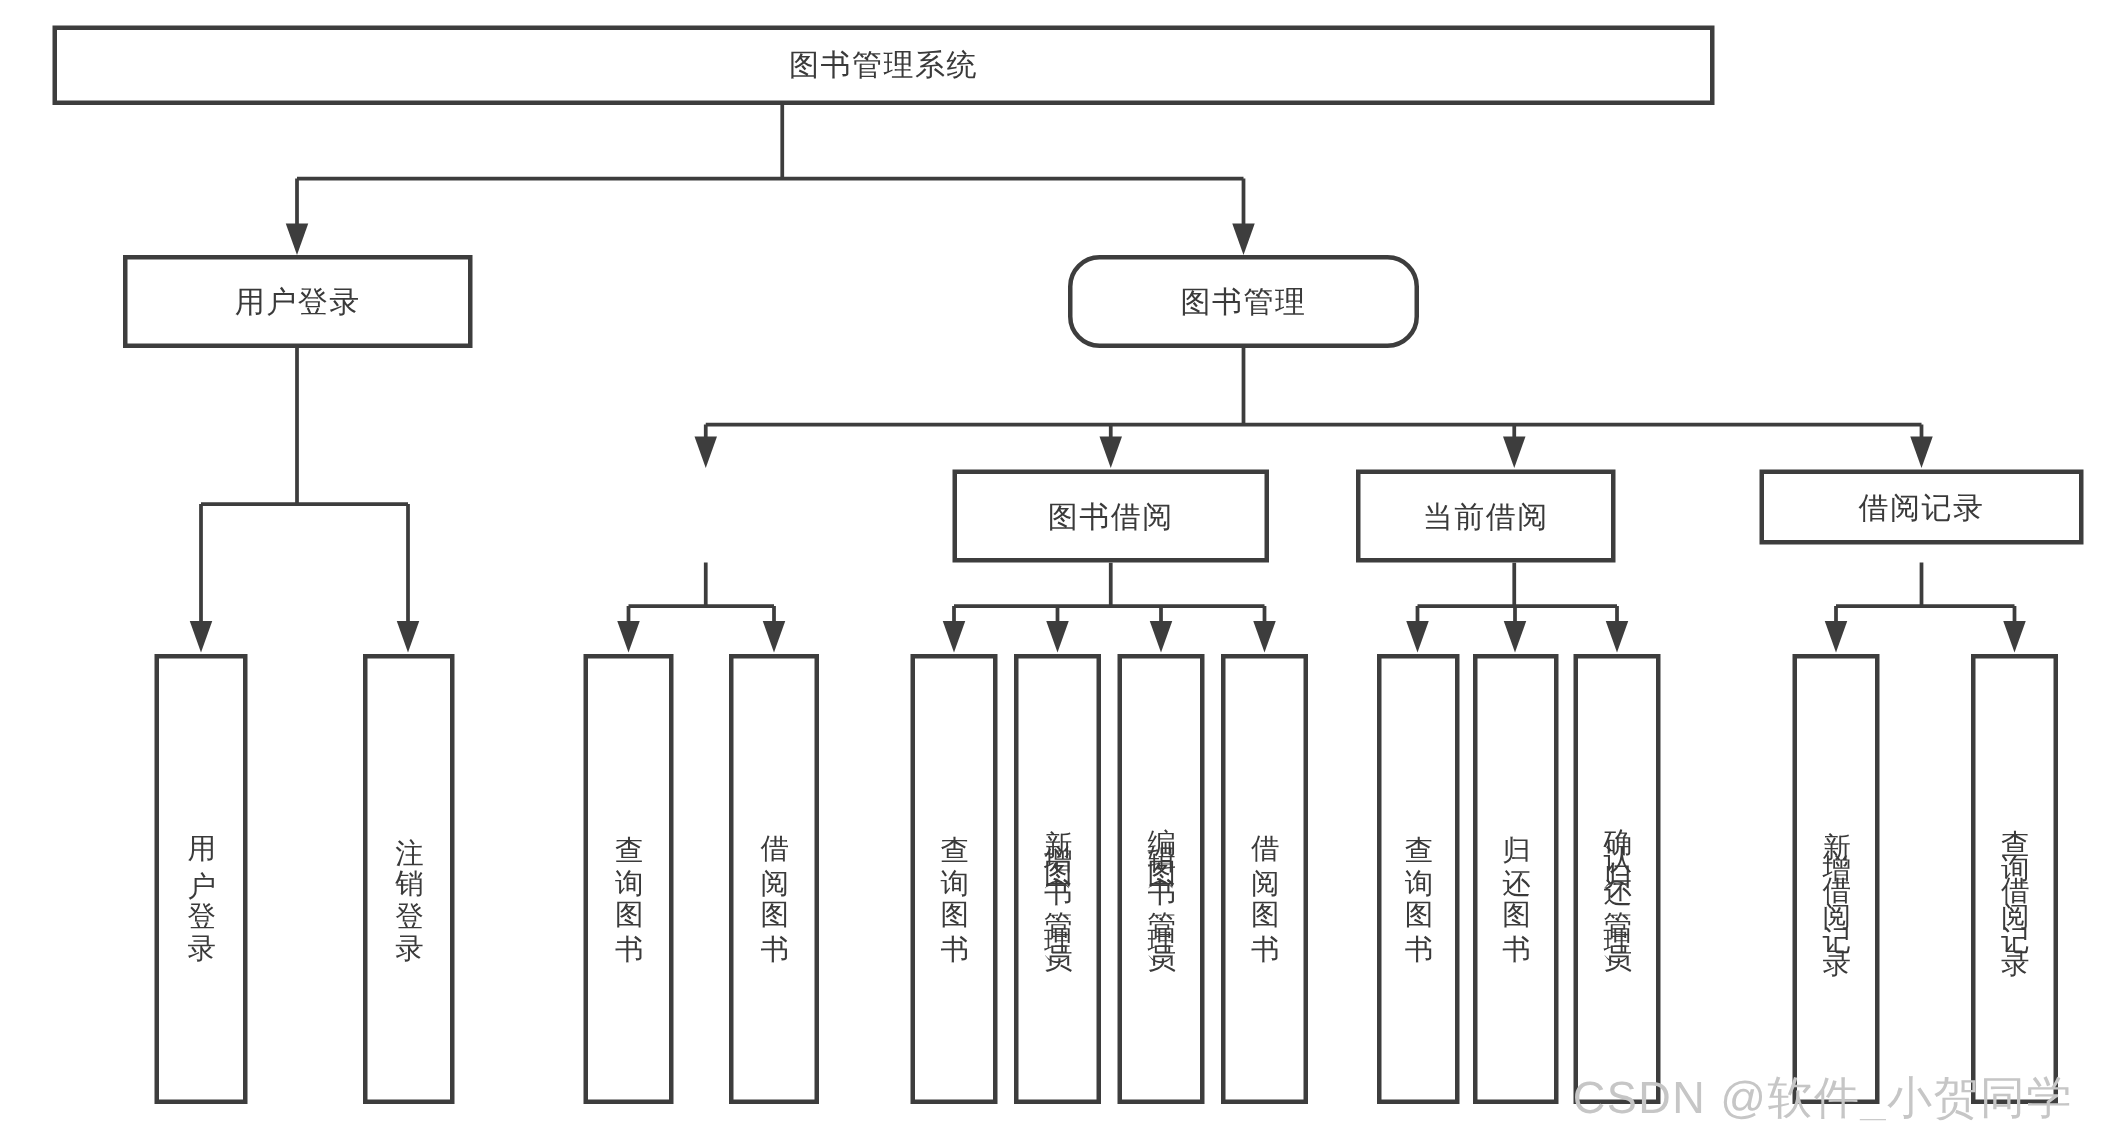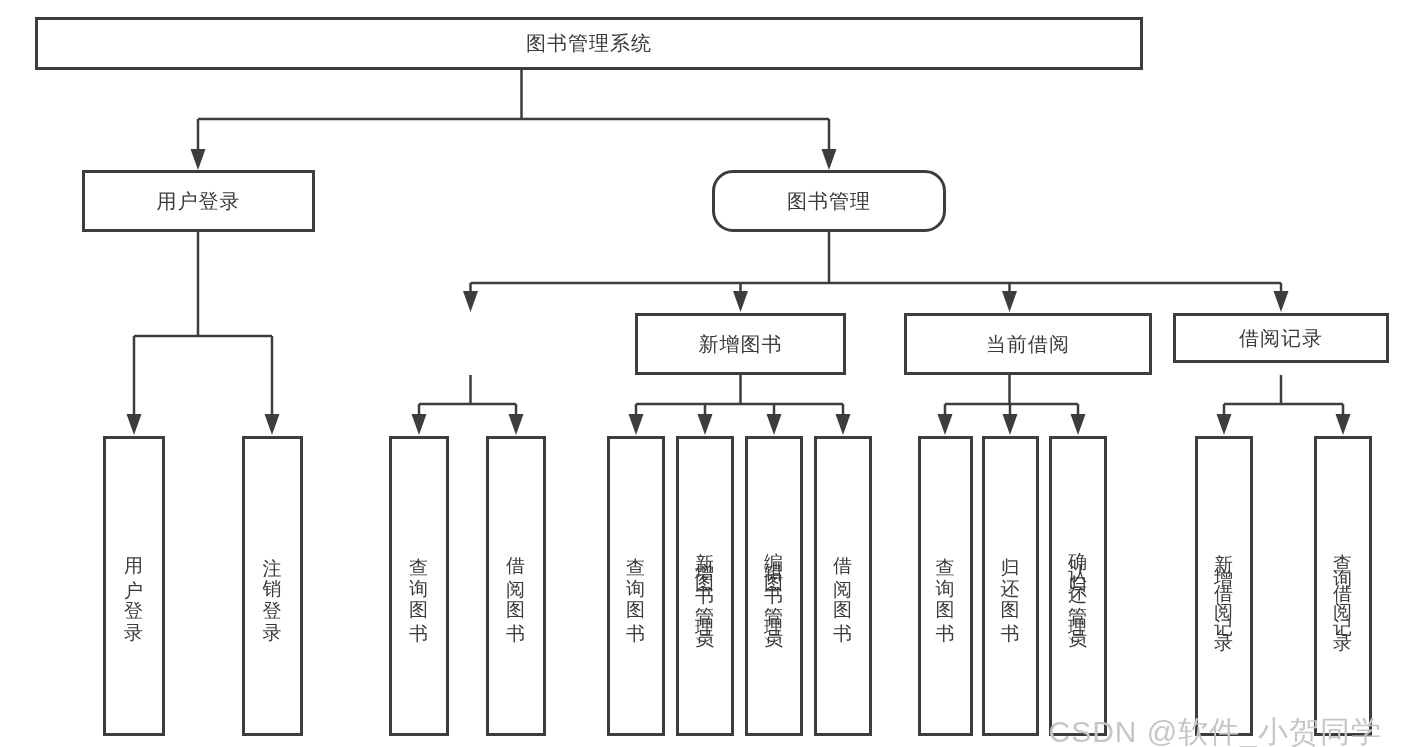--- a/index.html
+++ b/index.html
@@ -45,21 +45,21 @@
   }
   .ls-xl .vtext{letter-spacing:22px;}
   .ls-m  .vtext{letter-spacing:16px;}
   .ls-s  .vtext{letter-spacing:11px;}
   
   #n-root{left:35px;top:17px;width:1108px;height:53px;}
   #n-userlogin{left:82px;top:170px;width:233px;height:62px;}
   #n-bookmgmt{left:712px;top:170px;width:234px;height:62px;border-radius:21px;}
   #n-newrec{left:364px;top:313px;width:214px;height:62px;}
   #n-borrow{left:635px;top:313px;width:211px;height:62px;}
-  #n-current{left:904px;top:313px;width:248px;height:62px;justify-content:center;}
+  #n-current{left:904px;top:313px;width:173px;height:62px;justify-content:center;}
   #n-records{left:1173px;top:313px;width:216px;height:50px;}
   #l-a1{left:103px;top:436px;width:62px;height:300px;}
   #l-a2{left:242px;top:436px;width:61px;height:300px;}
   #l-b1{left:389px;top:436px;width:60px;height:300px;}
   #l-b2{left:486px;top:436px;width:60px;height:300px;}
   #l-c1{left:607px;top:436px;width:58px;height:300px;}
   #l-c2{left:676px;top:436px;width:58px;height:300px;}
   #l-c3{left:745px;top:436px;width:58px;height:300px;}
   #l-c4{left:814px;top:436px;width:58px;height:300px;}
   #l-d1{left:918px;top:436px;width:55px;height:300px;}
@@ -153,21 +153,21 @@
   </div>
 
   <div class="node" id="n-userlogin">
     <span>用户登录</span>
   </div>
   <div class="node" id="n-bookmgmt">
     <span>图书管理</span>
   </div>
 
   <div class="node" id="n-borrow">
-    <span>新增图书</span>
+    <span>图书借阅</span>
   </div>
   <div class="node" id="n-current">
     <span>当前借阅</span>
   </div>
   <div class="node" id="n-records">
     <span>借阅记录</span>
   </div>
 
   <div class="leaf ls-xl" id="l-a1">
     <span class="vtext">用户登录</span>

